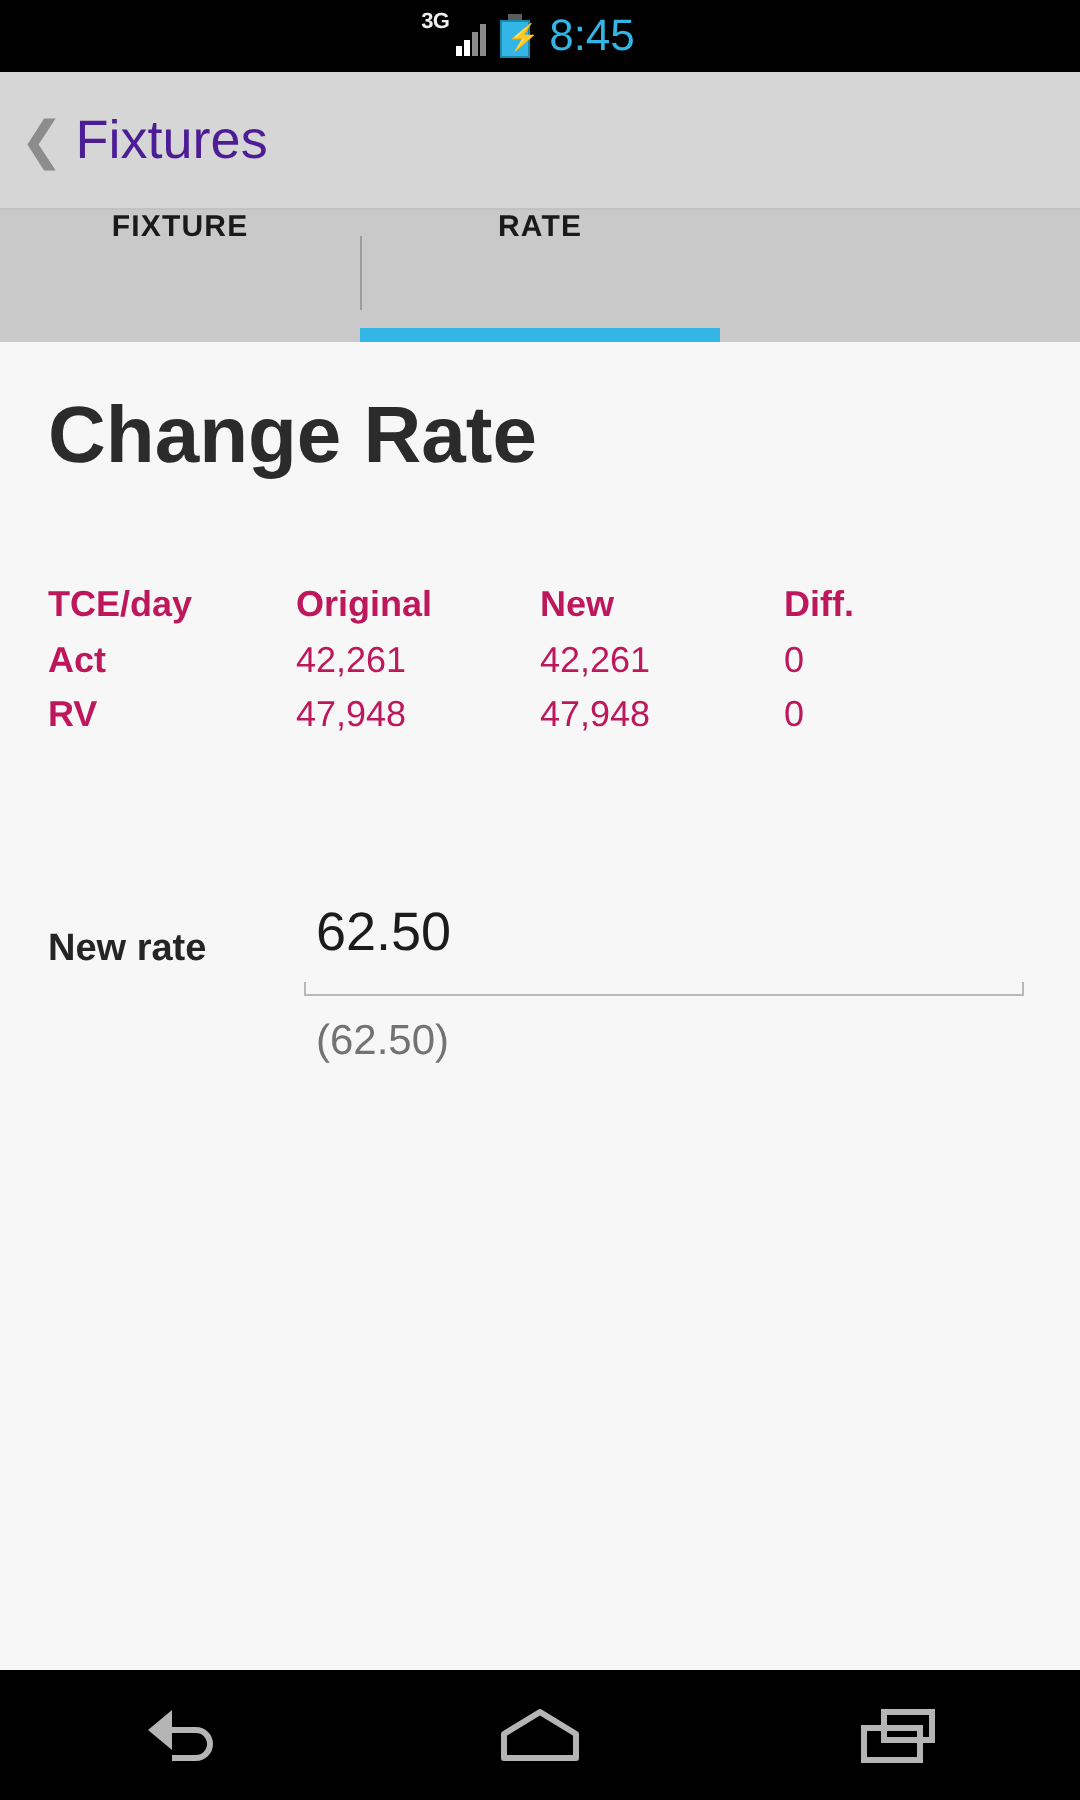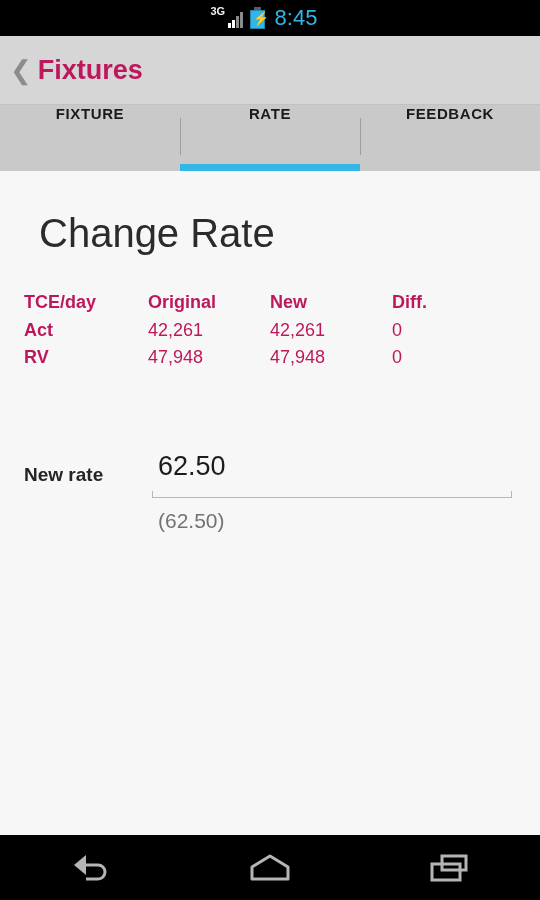--- a/index.html
+++ b/index.html
@@ -119,23 +119,22 @@
   }
   #back-chevron {
     font-size: 26px;
     color: #8c8c8c;
     line-height: 26px;
     padding: 0 6px 0 2px;
     cursor: pointer;
   }
   #screen-title {
     font-size: 27px;
-    color: #be185d;
+    color: #4c1d95;
     line-height: 30px;
-    font-weight: bold;
   }
 
   
   #tab-bar {
     position: absolute;
     left: 0; top: 105px;
     width: 540px;
     height: 66px;
     background: #c9c9c9;
     display: flex;
@@ -177,24 +176,24 @@
     position: absolute;
     left: 0; top: 171px;
     width: 540px;
     height: 664px;
     background: #f7f7f7;
   }
   #page-heading {
     position: absolute;
     left: 24px; top: 24px;
     font-size: 40px;
-    font-weight: normal;
+    font-weight: bold;
     color: #2b2b2b;
     line-height: 46px;
-    margin: 15px;
+    margin: 0;
   }
 
   
   #rate-table {
     position: absolute;
     left: 24px; top: 119px;
     border-collapse: collapse;
   }
   #rate-table td {
     padding: 0;
@@ -311,24 +310,20 @@
     <span id="screen-title">Fixtures</span>
   </div>
 
   <div id="tab-bar">
     <div class="tab">
       <span class="tab-label">FIXTURE</span>
     </div>
     <div class="tab active">
       <span class="divider"></span>
       <span class="tab-label">RATE</span>
-    </div>
-    <div class="tab">
-      <span class="divider"></span>
-      <span class="tab-label">FEEDBACK</span>
     </div>
   </div>
 
   <div id="content">
 
     <h1 id="page-heading">Change Rate</h1>
 
     <table id="rate-table">
       <thead>
         <tr>

